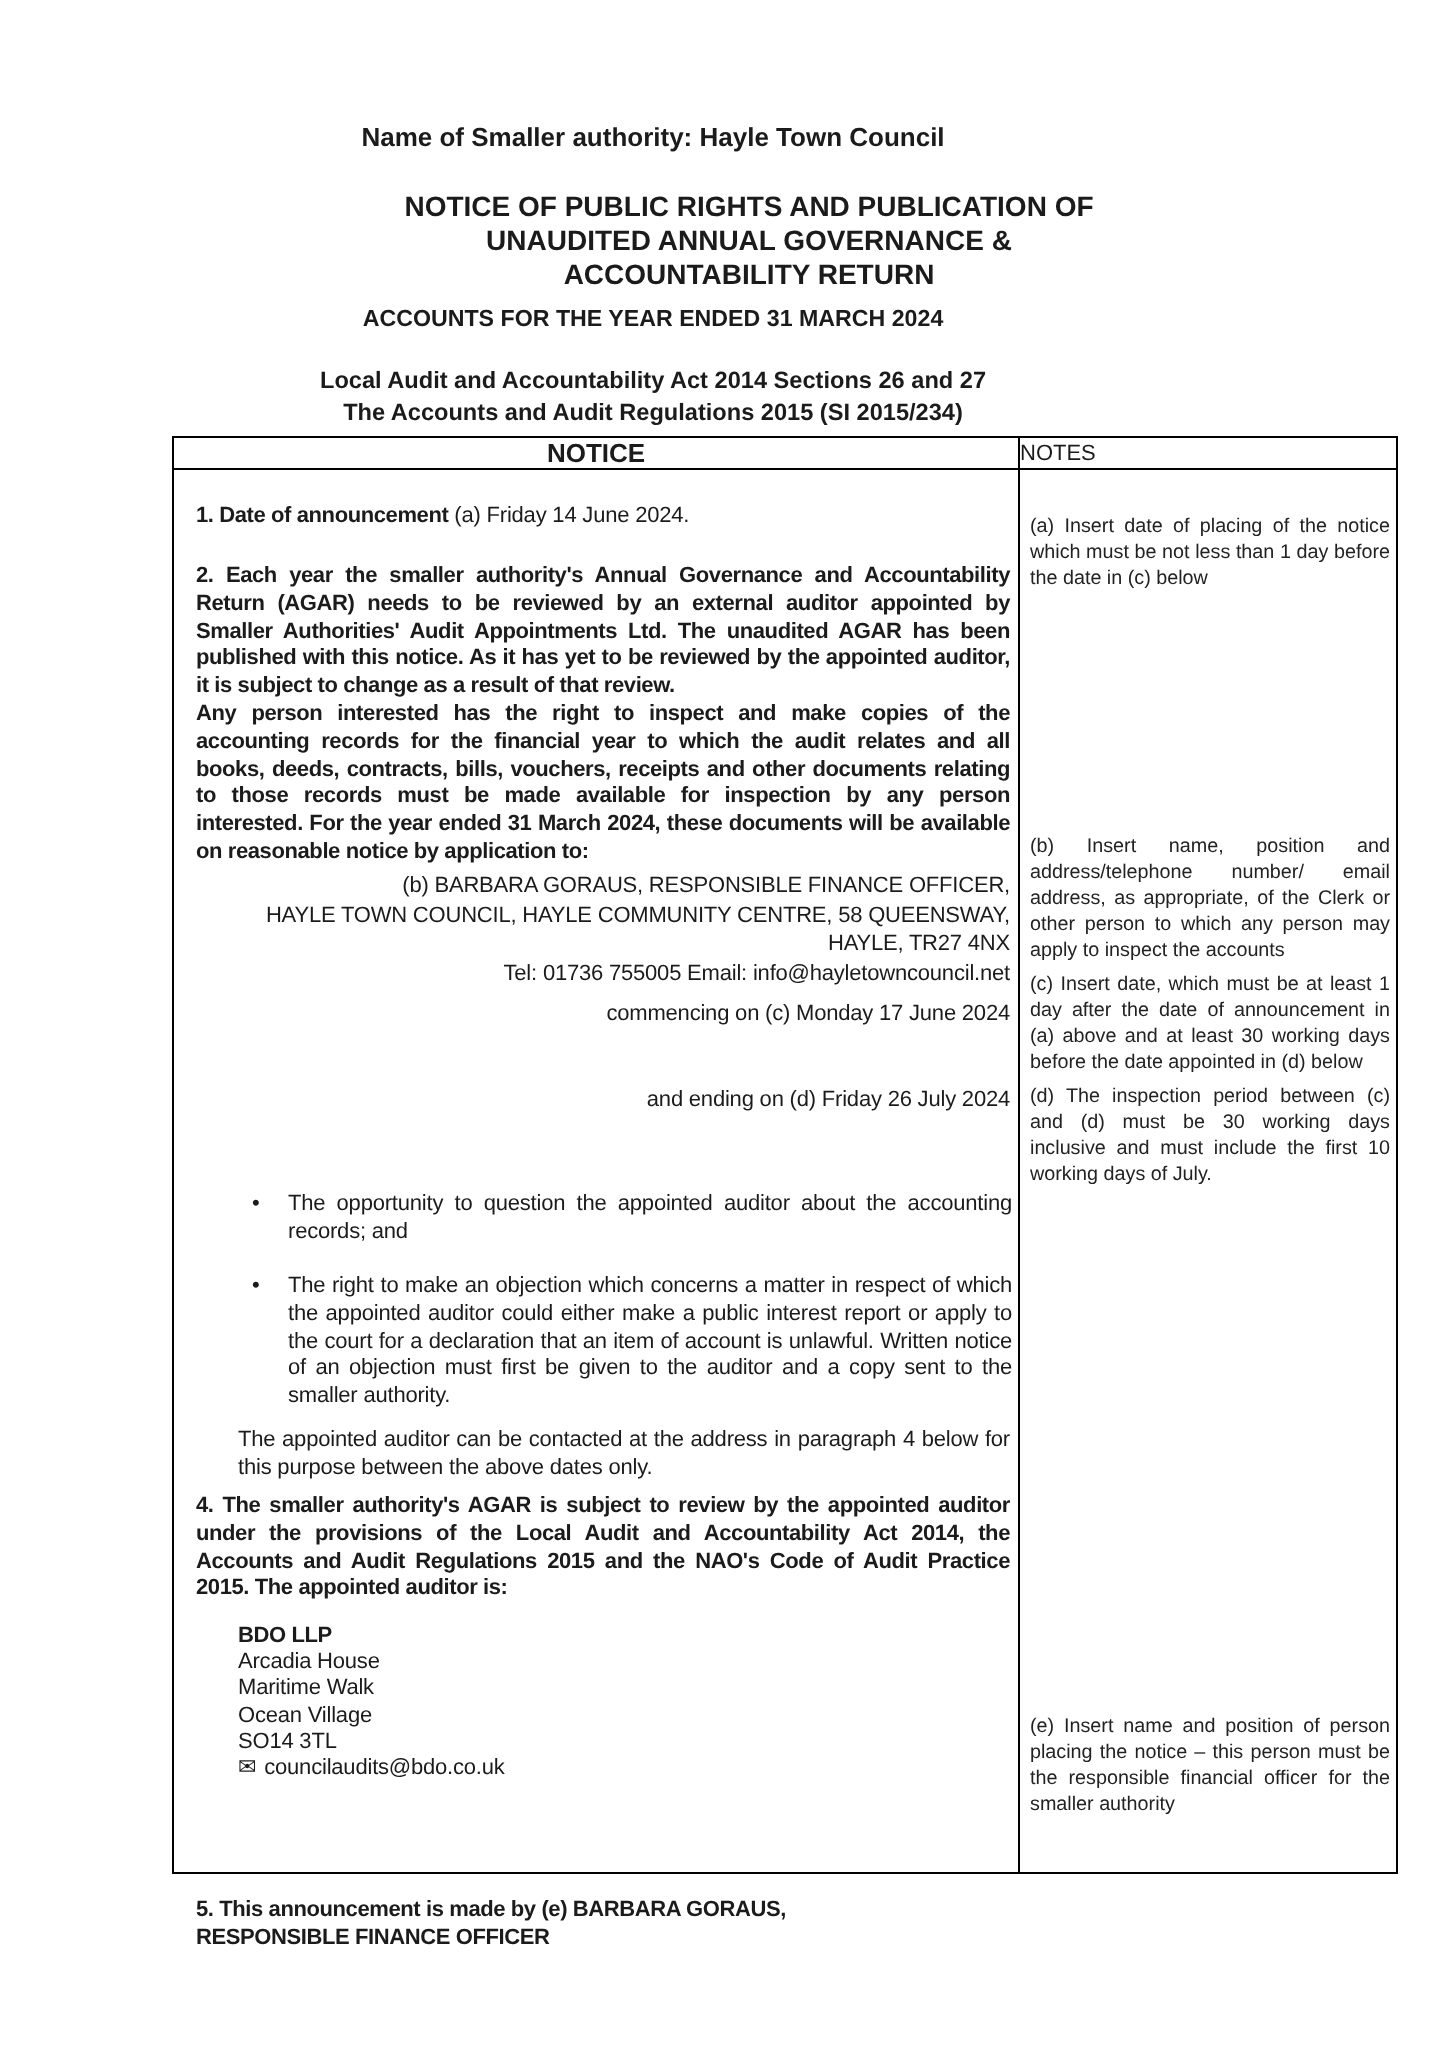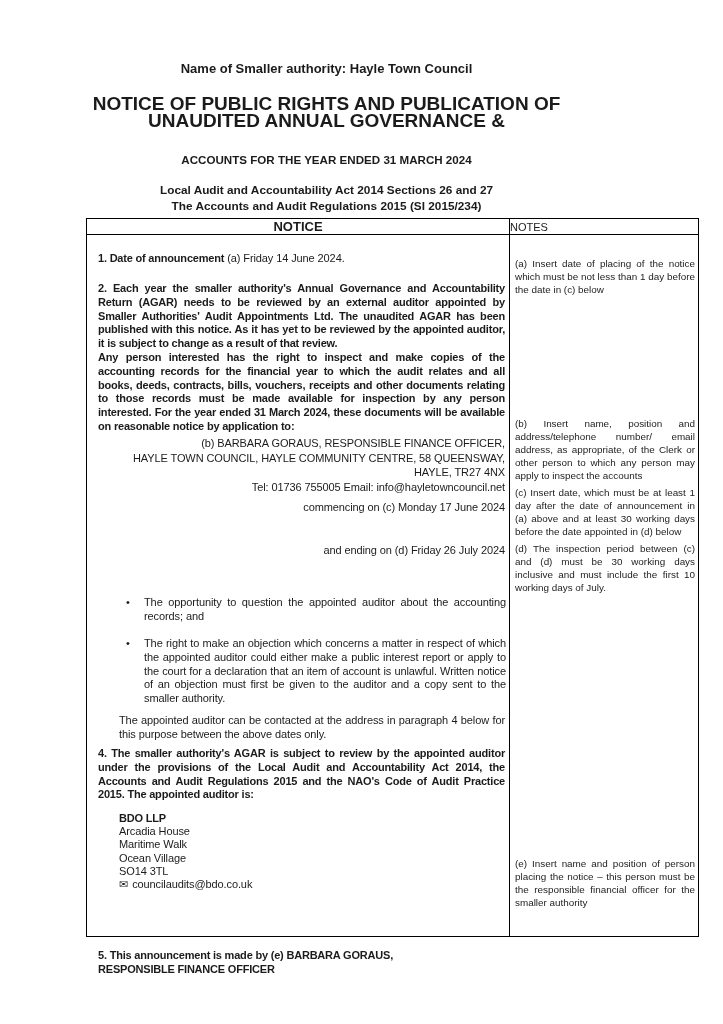--- a/index.html
+++ b/index.html
@@ -3,21 +3,21 @@
 <meta charset="utf-8">
 <style>
   html,body{margin:0;padding:0;background:#ffffff;}
   .page{
     position:relative;width:723px;height:1024px;background:#ffffff;
     font-family:"Liberation Sans",sans-serif;color:#1b1b1b;overflow:hidden;
   }
   
   .hdr{position:absolute;left:0;width:653px;text-align:center;font-weight:bold;}
   .hdr-authority{top:61px;font-size:13px;}
-  .hdr-title{top:95px;font-size:19px;line-height:17px;}
+  .hdr-title{top:95px;font-size:14px;line-height:17px;padding-left:48px;}
   .hdr-sub{top:153px;font-size:11.6px;}
   .hdr-act{top:183px;font-size:11.8px;line-height:15.5px;}
   
   .ntable{
     position:absolute;left:86px;top:218px;width:613px;height:719px;
     border:1.5px solid #000;box-sizing:border-box;
   }
   .v-divider{position:absolute;top:0;bottom:0;left:422px;width:1px;background:#000;}
   .thead-border{position:absolute;top:15px;left:0;right:0;height:1px;background:#000;}
   .th-notice{position:absolute;top:0px;left:0;width:422px;text-align:center;
@@ -44,20 +44,21 @@
 </style>
 </head>
 <body>
 
 <div class="page">
 
   <div class="hdr hdr-authority">Name of Smaller authority: Hayle Town Council</div>
   <div class="hdr hdr-title">
     <div>NOTICE OF PUBLIC RIGHTS AND PUBLICATION OF</div>
     <div>UNAUDITED ANNUAL GOVERNANCE &amp;</div>
+    <div>ACCOUNTABILITY RETURN</div>
   </div>
   <div class="hdr hdr-sub">ACCOUNTS FOR THE YEAR ENDED 31 MARCH 2024</div>
   <div class="hdr hdr-act">
     <div>Local Audit and Accountability Act 2014 Sections 26 and 27</div>
     <div>The Accounts and Audit Regulations 2015 (SI 2015/234)</div>
   </div>
 
   <div class="ntable">
     <div class="v-divider"></div>
     <div class="thead-border"></div>

